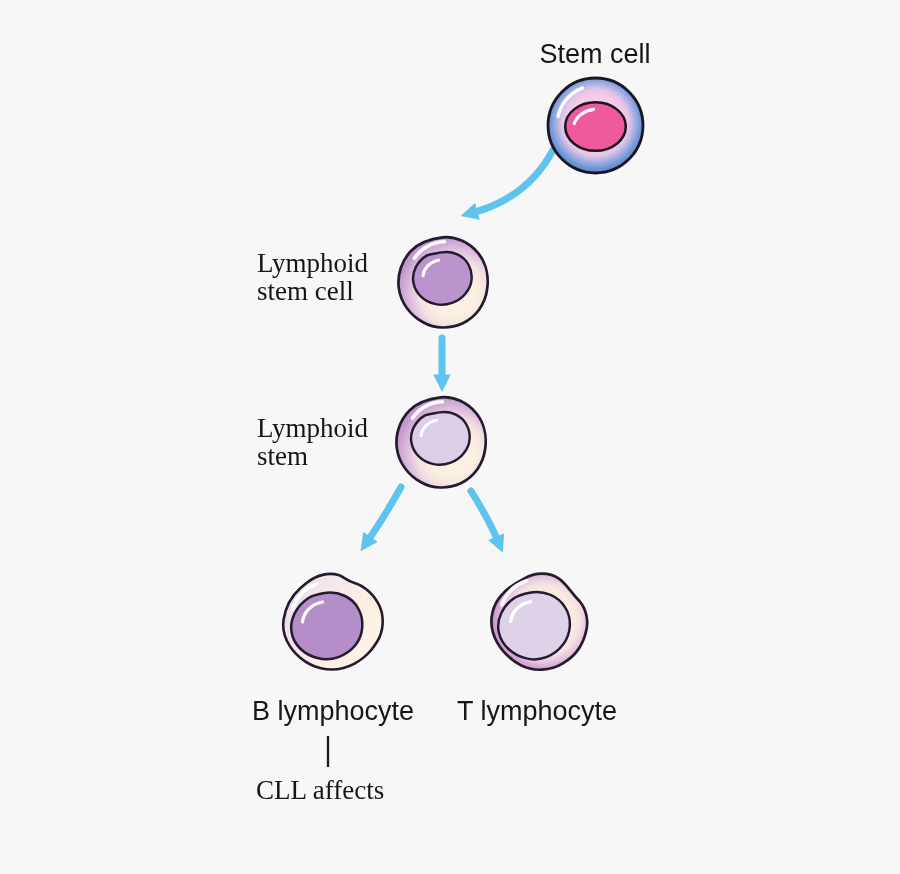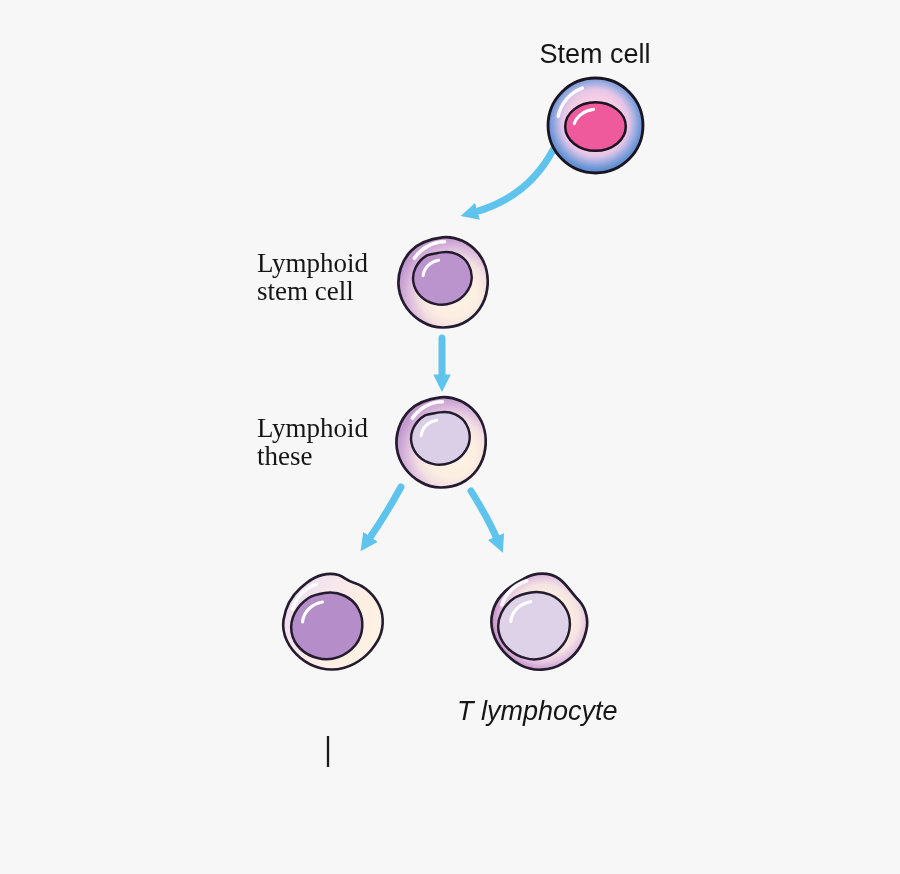--- a/index.html
+++ b/index.html
@@ -140,22 +140,24 @@
 
   <div class="lbl center" style="left:520px;top:40px;width:150px;">Stem cell</div>
 
   <div class="lbl" style="left:257px;top:249px;">
     <span>Lymphoid</span>
     <span>stem cell</span>
   </div>
 
   <div class="lbl" style="left:257px;top:414px;">
     <span>Lymphoid</span>
-    <span>these</span>
+    <span>stem</span>
   </div>
 
+  <div class="lbl" style="left:252px;top:697px;">B lymphocyte</div>
 
-  <div class="lbl" style="left:457px;top:697px;font-style:italic;">T lymphocyte</div>
+  <div class="lbl" style="left:457px;top:697px;">T lymphocyte</div>
 
   <div class="lbl" style="left:250px;top:776px;">
+    <span class="indent1">CLL affects</span>
   </div>
 
 </div>
 
 </body></html>

